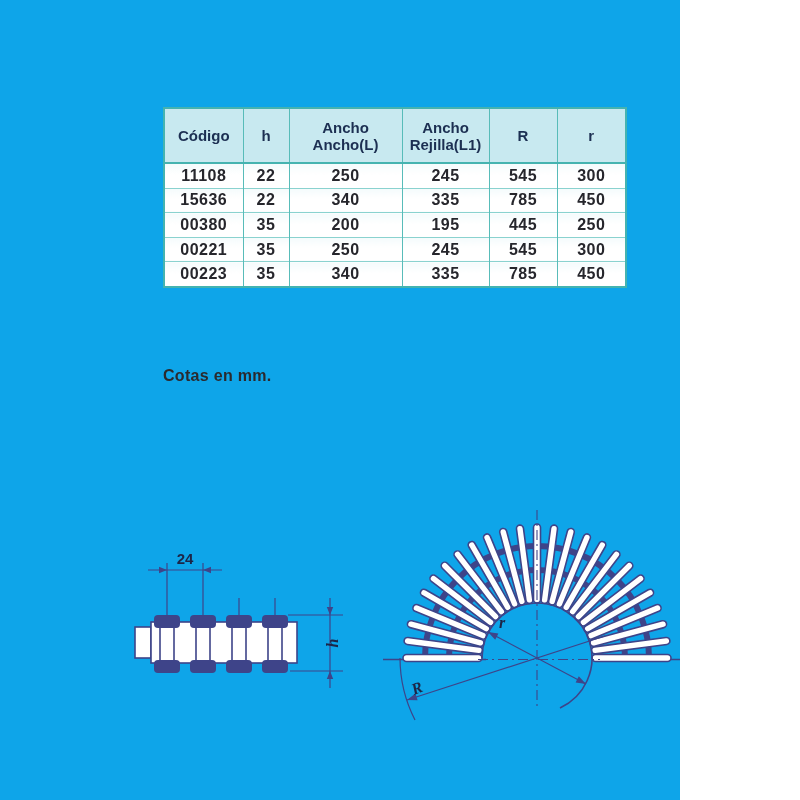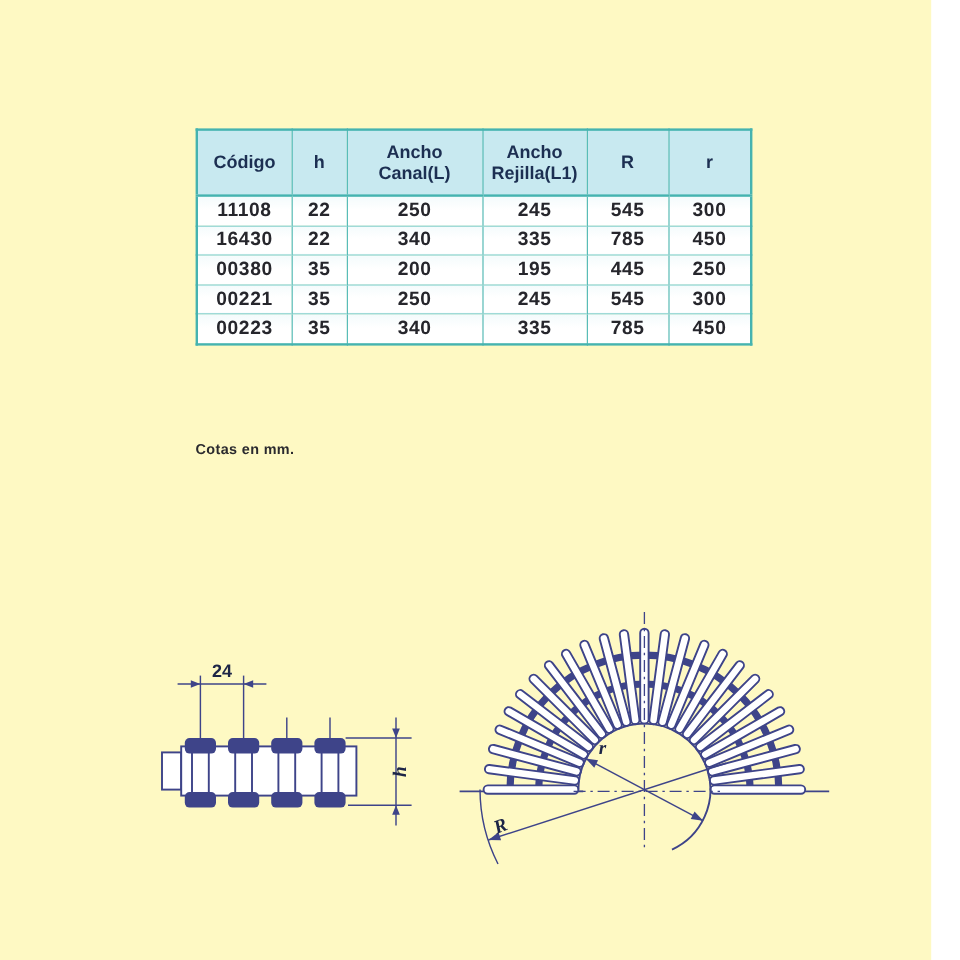--- a/index.html
+++ b/index.html
@@ -7,21 +7,21 @@
     --table-border:#45b3b0;
     --row-border:#8ad2cf;
     --col-border:#58bcb9;
     --header-bg:#c8e9f0;
     --header-text:#1c2f52;
     --cell-text:#26262c;
     --dim-text:#1d2547;
   }
   html,body{margin:0;padding:0;background:#ffffff;}
   #page{
-    position:relative;width:776px;height:800px;background:#fef9c3;overflow:hidden;
+    position:relative;width:680px;height:800px;background:#0ea5e9;overflow:hidden;
     font-family:"Liberation Sans", sans-serif;
   }
   
   #spec-table-wrap{position:absolute;left:163px;top:107px;width:462px;}
   table.spec{
     border-collapse:collapse;table-layout:fixed;width:462px;
     border:2px solid var(--table-border);
   }
   table.spec th{
     background:var(--header-bg);
@@ -39,21 +39,21 @@
     border-left:1px solid var(--col-border);
     border-top:1px solid var(--row-border);
     background:linear-gradient(#f4fbfc,#ffffff 45%);
     letter-spacing:0.5px;
   }
   table.spec td:first-child{border-left:none;}
   table.spec tbody tr:first-child td{border-top:none;}
   
   #dims-note{
     position:absolute;left:163px;top:367px;
-    font-size:12px;font-weight:700;color:#2a2a2e;letter-spacing:0.3px;
+    font-size:16px;font-weight:700;color:#2a2a2e;letter-spacing:0.3px;
   }
   
   #profile-drawing{position:absolute;left:125px;top:520px;}
   #fan-drawing{position:absolute;left:378px;top:502px;}
   svg .ln{stroke:var(--line);stroke-width:1.6;fill:none;}
   svg .thin{stroke:var(--line);stroke-width:1.2;fill:none;}
   svg .solid{fill:var(--line);stroke:none;}
   svg .whitebox{fill:#ffffff;stroke:var(--line);stroke-width:1.6;}
   svg .cl{stroke:var(--line);stroke-width:1.1;fill:none;stroke-dasharray:10 4 2 4;}
   svg .junction{stroke:var(--line);stroke-width:6;fill:none;}
@@ -85,21 +85,21 @@
       <thead>
           <tr id="spec-head-row">
             <th>
               <div>Código</div>
             </th>
             <th>
               <div>h</div>
             </th>
             <th>
               <div>Ancho</div>
-              <div>Canal(L)</div>
+              <div>Ancho(L)</div>
             </th>
             <th>
               <div>Ancho</div>
               <div>Rejilla(L1)</div>
             </th>
             <th>
               <div>R</div>
             </th>
             <th>
               <div>r</div>
@@ -109,21 +109,21 @@
       <tbody id="spec-body">
           <tr>
             <td>11108</td>
             <td>22</td>
             <td>250</td>
             <td>245</td>
             <td>545</td>
             <td>300</td>
           </tr>
           <tr>
-            <td>16430</td>
+            <td>15636</td>
             <td>22</td>
             <td>340</td>
             <td>335</td>
             <td>785</td>
             <td>450</td>
           </tr>
           <tr>
             <td>00380</td>
             <td>35</td>
             <td>200</td>

